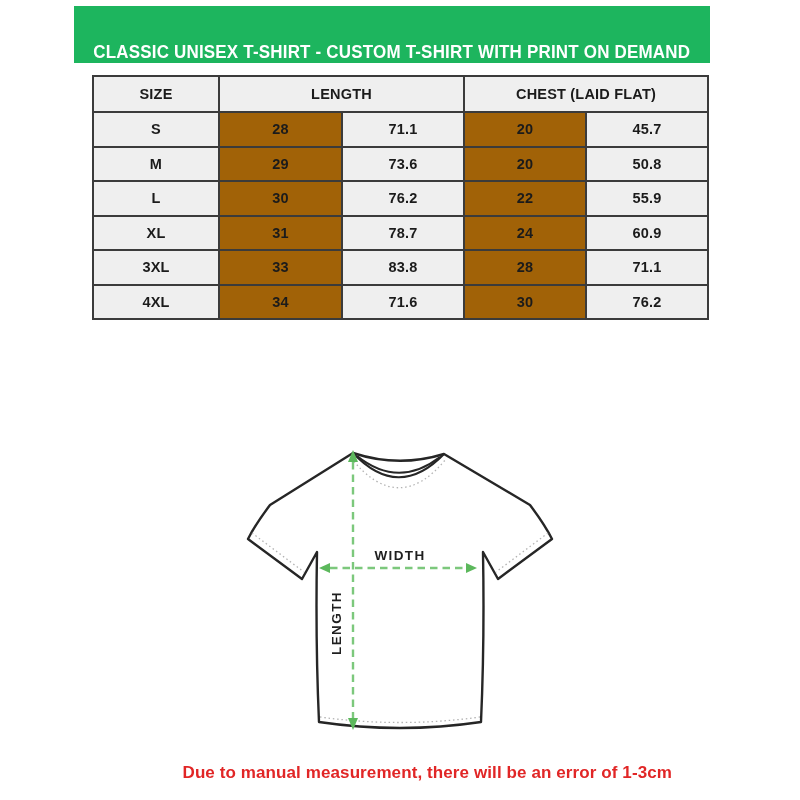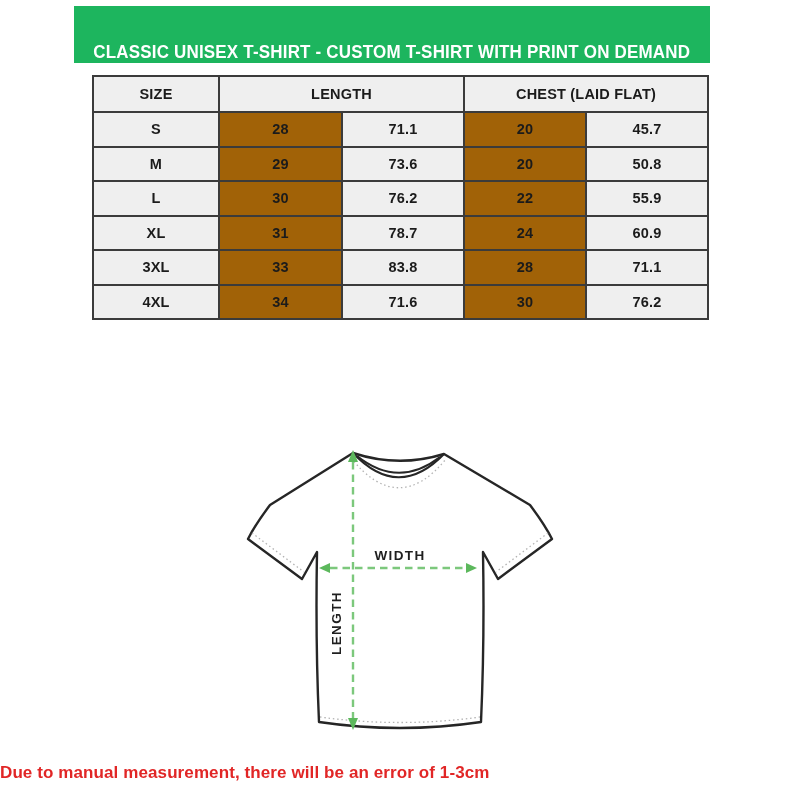--- a/index.html
+++ b/index.html
@@ -47,21 +47,21 @@
   .collar-line{fill:none; stroke:#262626; stroke-width:2.1;}
   .stitch{fill:none; stroke:#b3b3b3; stroke-width:1.3; stroke-dasharray:1.5 2.8;}
   .arrow-line{fill:none; stroke:var(--arrow-green); stroke-width:2.4; stroke-dasharray:7.5 5;}
   .arrow-head{fill:var(--arrow-head-green); stroke:none;}
   .diagram-label{
     font-family:"Liberation Sans", sans-serif; font-weight:bold; font-size:13.5px;
     letter-spacing:1.4px; fill:#1f1f1f;
   }
   
   .footer-note{
-    position:absolute; left:0; top:763px; width:672px; text-align:left;
+    position:absolute; left:0; top:763px; width:672px; text-align:right;
     color:var(--footer-red); font-weight:bold; font-size:17px; letter-spacing:.1px;
   }
 </style>
 </head>
 <body>
 
 <div class="page">
 
   <div class="banner">
     <span>CLASSIC UNISEX T-SHIRT - CUSTOM T-SHIRT WITH PRINT ON DEMAND</span>

